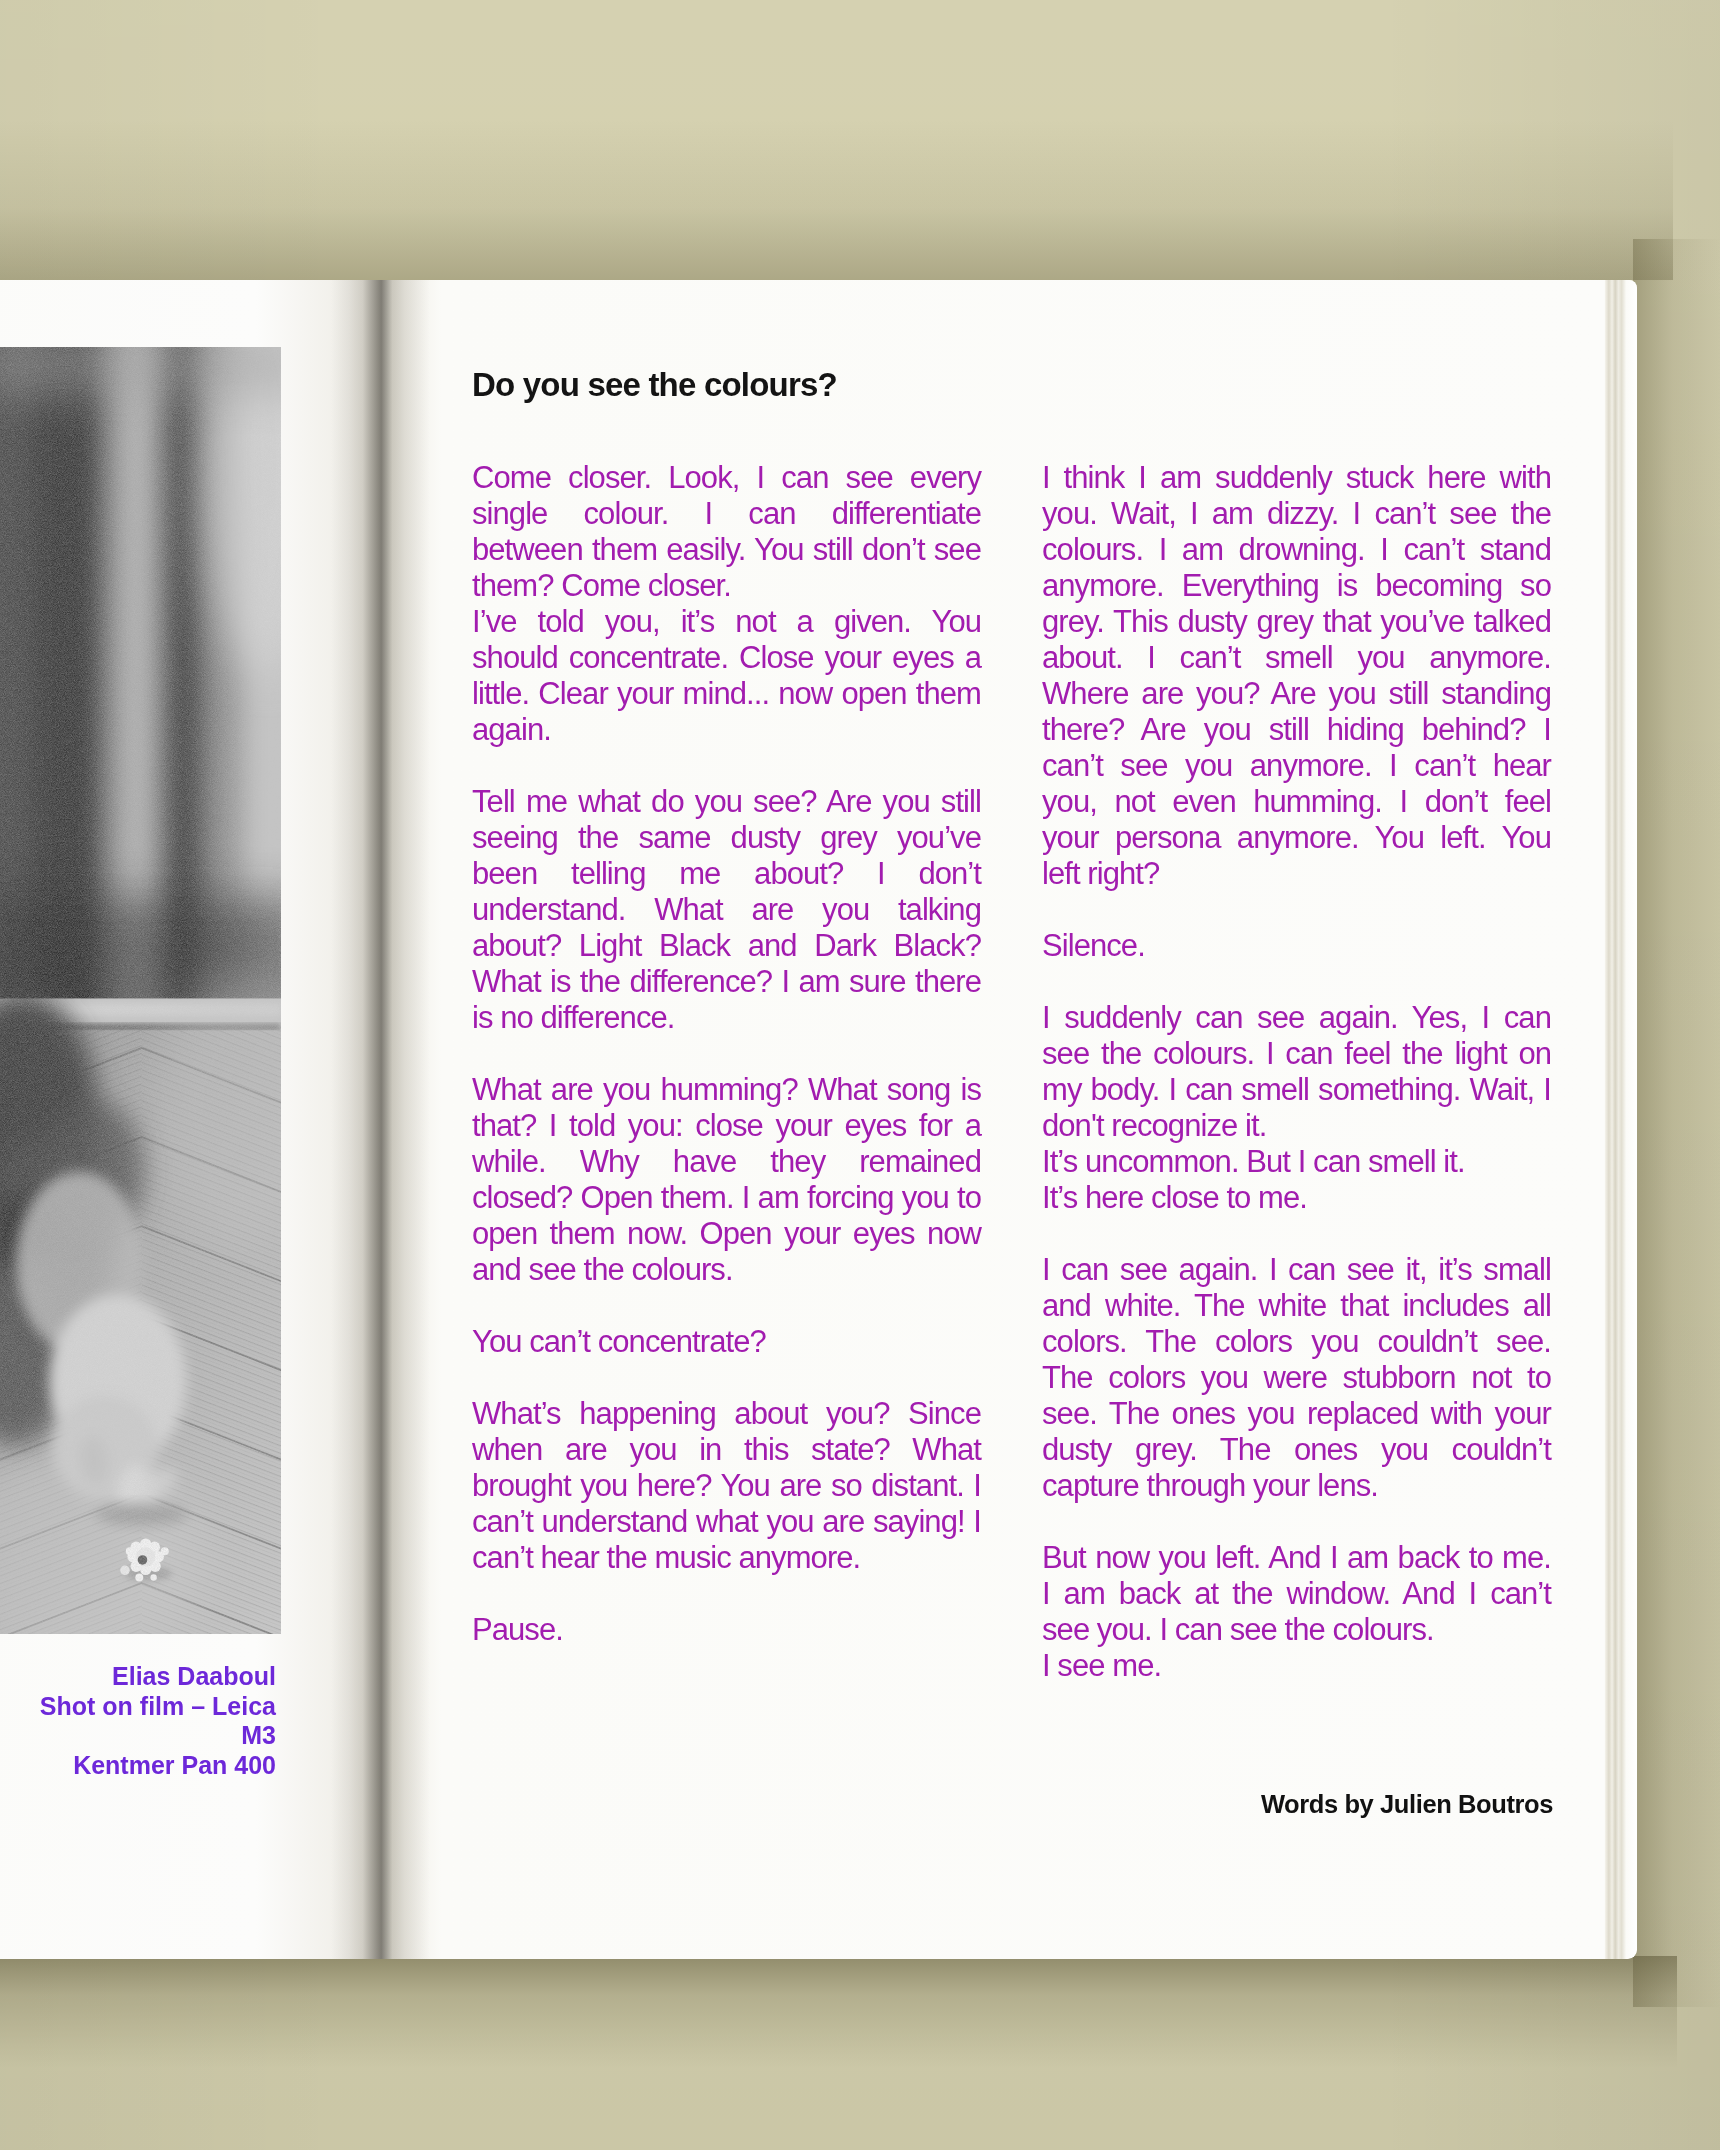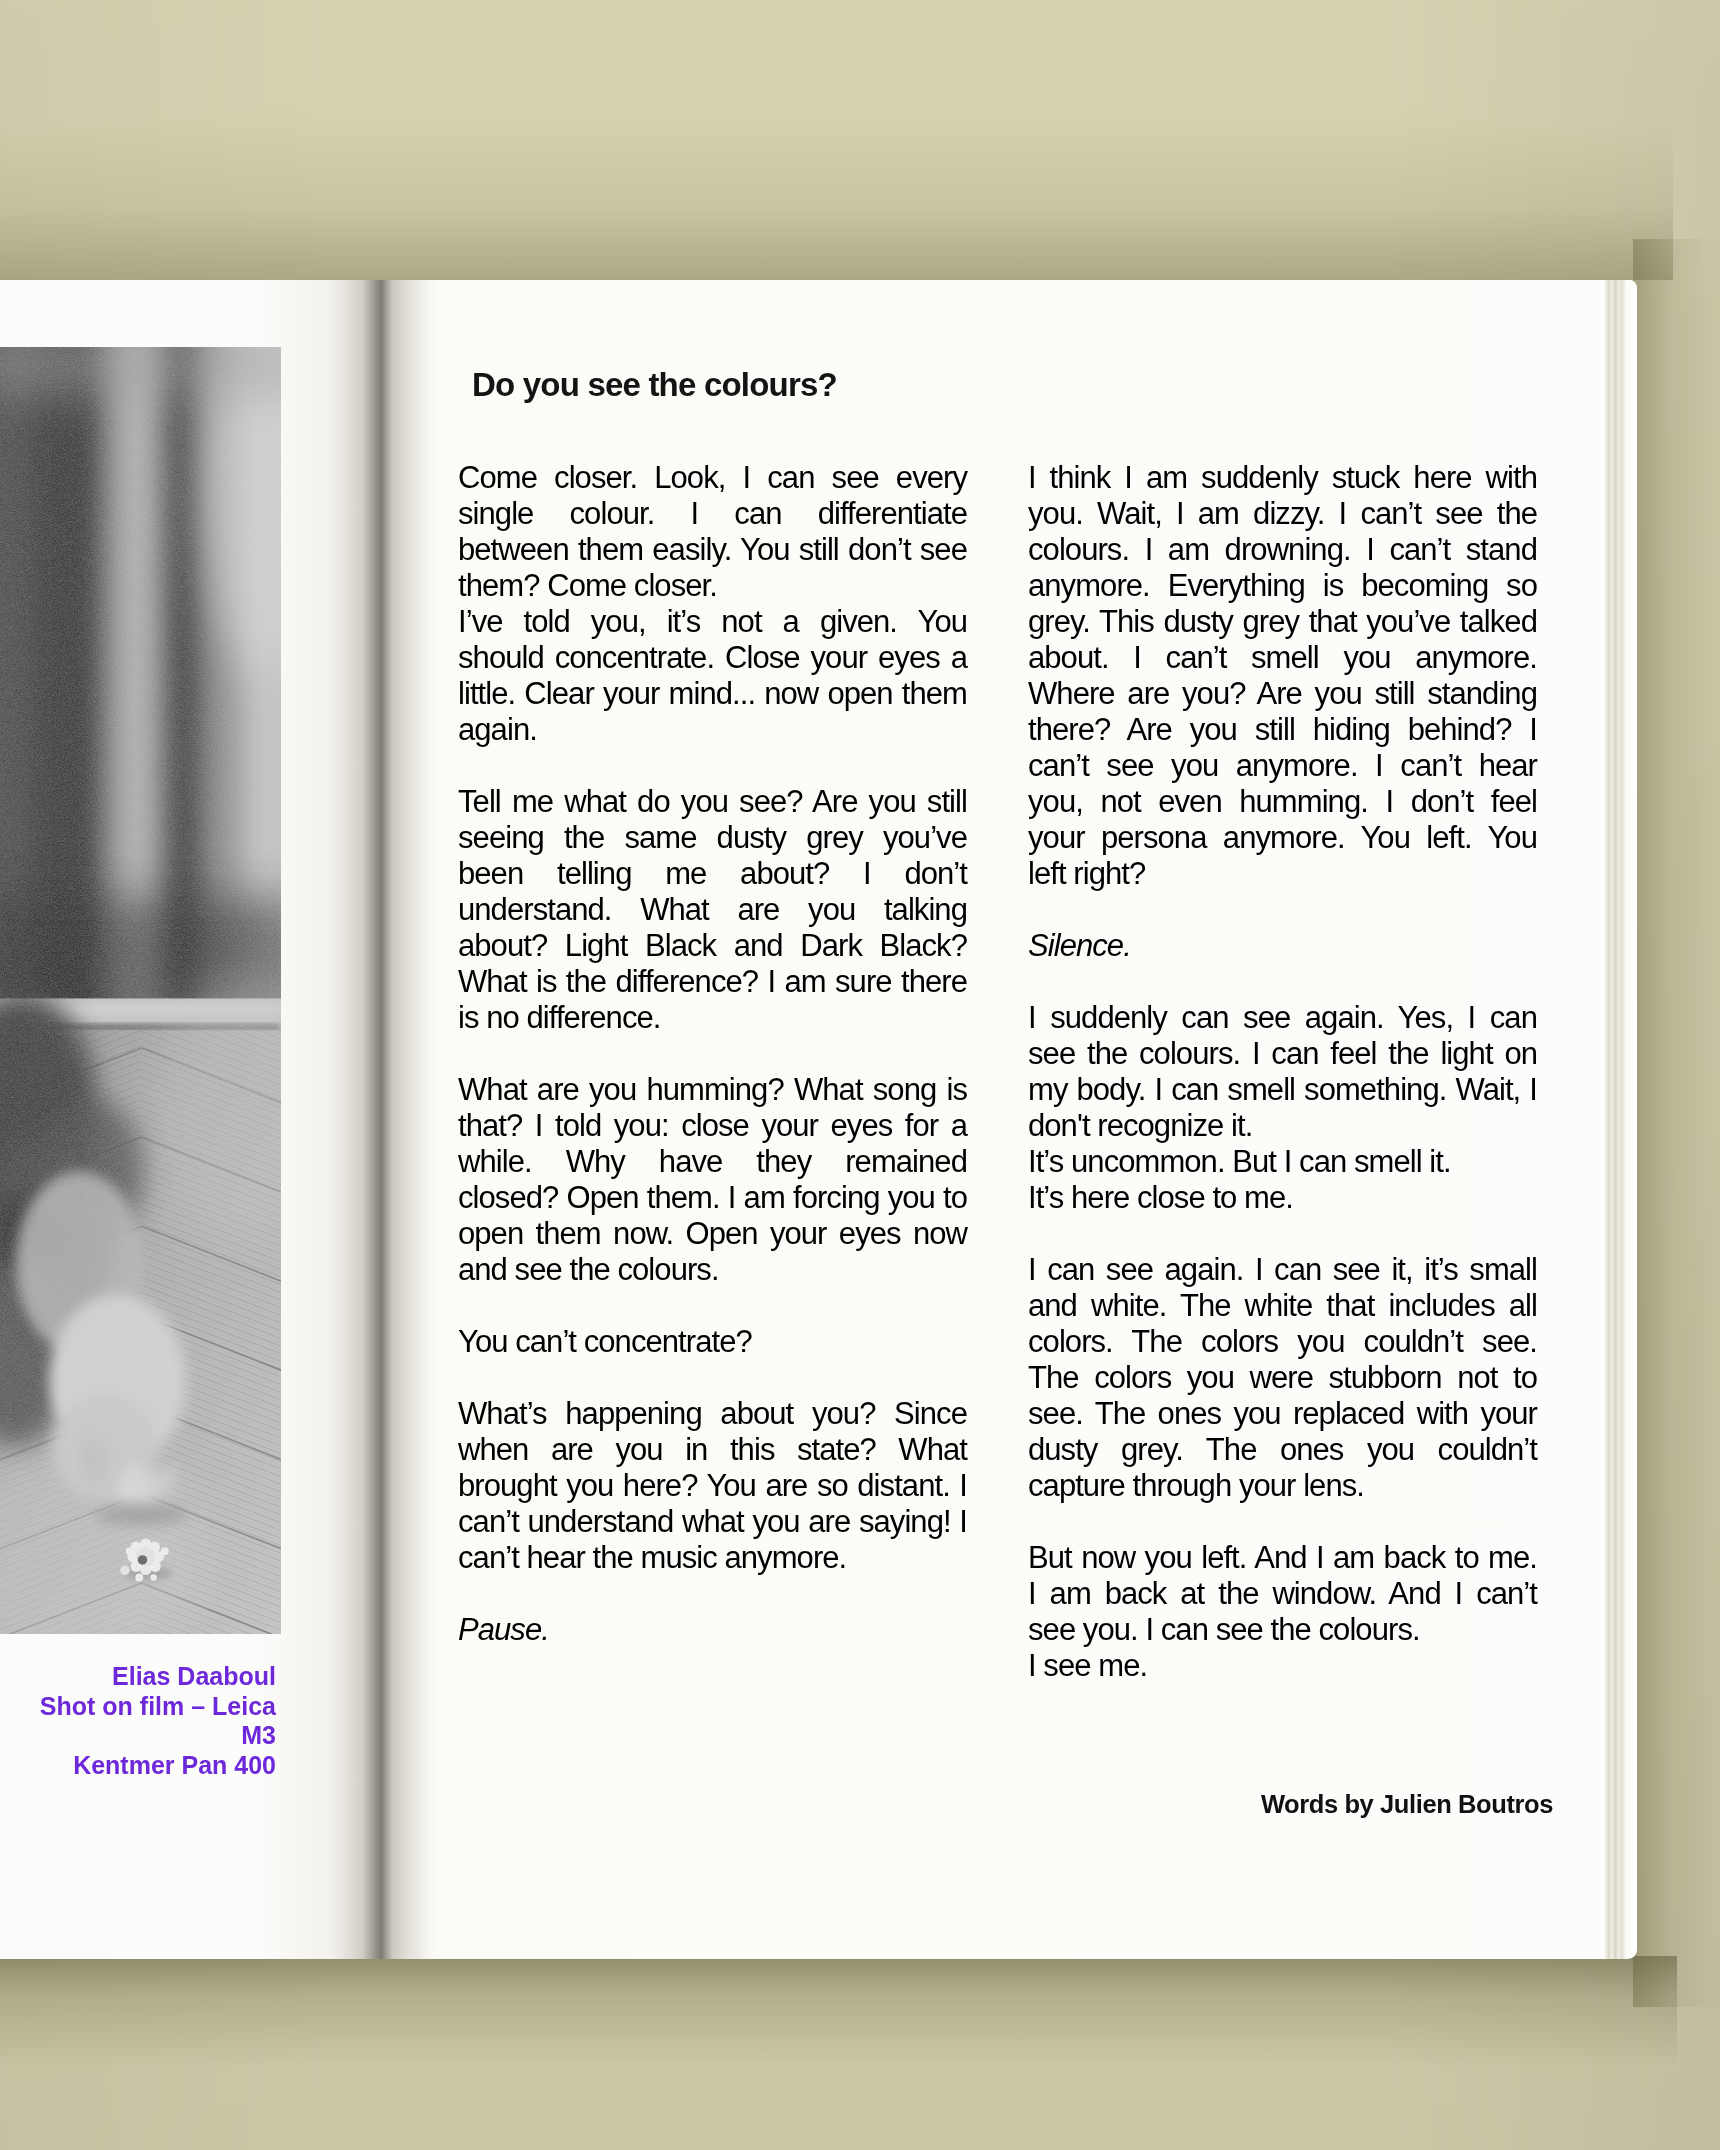--- a/index.html
+++ b/index.html
@@ -35,25 +35,25 @@
   .gutter{position:absolute;left:395px;top:0;width:99px;height:100%;
     background:linear-gradient(to right, rgba(0,0,0,0) 0%, rgba(86,82,70,0.16) 32%, rgba(48,46,40,0.50) 49%, rgba(48,46,40,0.52) 51%, rgba(110,106,92,0.22) 62%, rgba(0,0,0,0) 100%);}
 
   
   .photo{position:absolute;left:0;top:347px;width:281px;height:1287px;overflow:hidden;background:#777;}
   .photo svg{display:block;width:100%;height:100%;}
 
   
   .title{position:absolute;left:472px;top:344px;width:1083px;
     font-size:33px;font-weight:bold;letter-spacing:-0.8px;color:#141414;}
-  .columns{position:absolute;left:458px;top:460px;width:1079px;display:flex;gap:61px;color:#000000;}
+  .columns{position:absolute;left:472px;top:460px;width:1079px;display:flex;gap:61px;color:#a21caf;}
   .col{width:509px;font-size:31px;line-height:36px;letter-spacing:-0.03em;}
   .col p{margin:0;text-align:justify;}
   .col p.spaced{margin-top:36px;}
-  .col p.italic{font-style:italic;}
+  .col p.italic{}
   .credit{position:absolute;left:0;top:1662px;width:276px;text-align:right;
     font-size:25px;line-height:29.5px;font-weight:bold;color:#6d28d9;}
   .byline{position:absolute;left:1043px;top:1790px;width:510px;text-align:right;
     font-size:25.5px;font-weight:bold;letter-spacing:-0.4px;color:#111;}
 </style>
 </head>
 <body>
 
 <div id="stage">
   <div class="bg-tint"></div>

